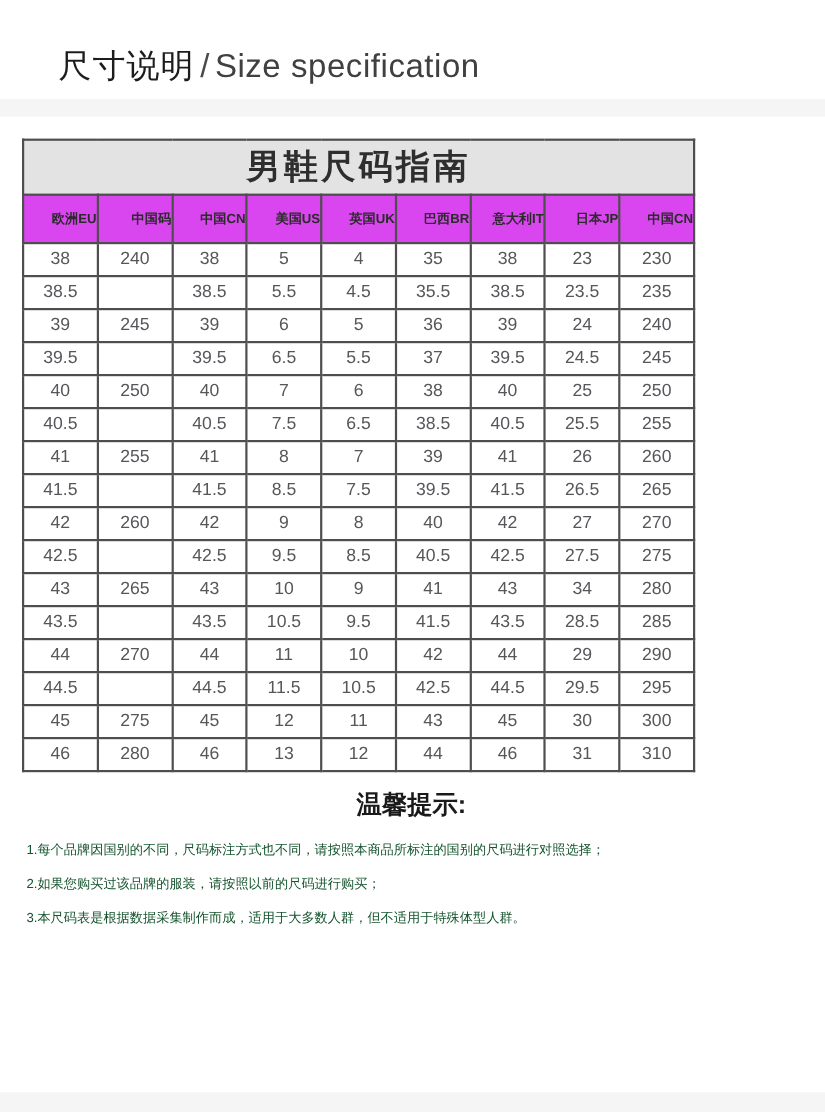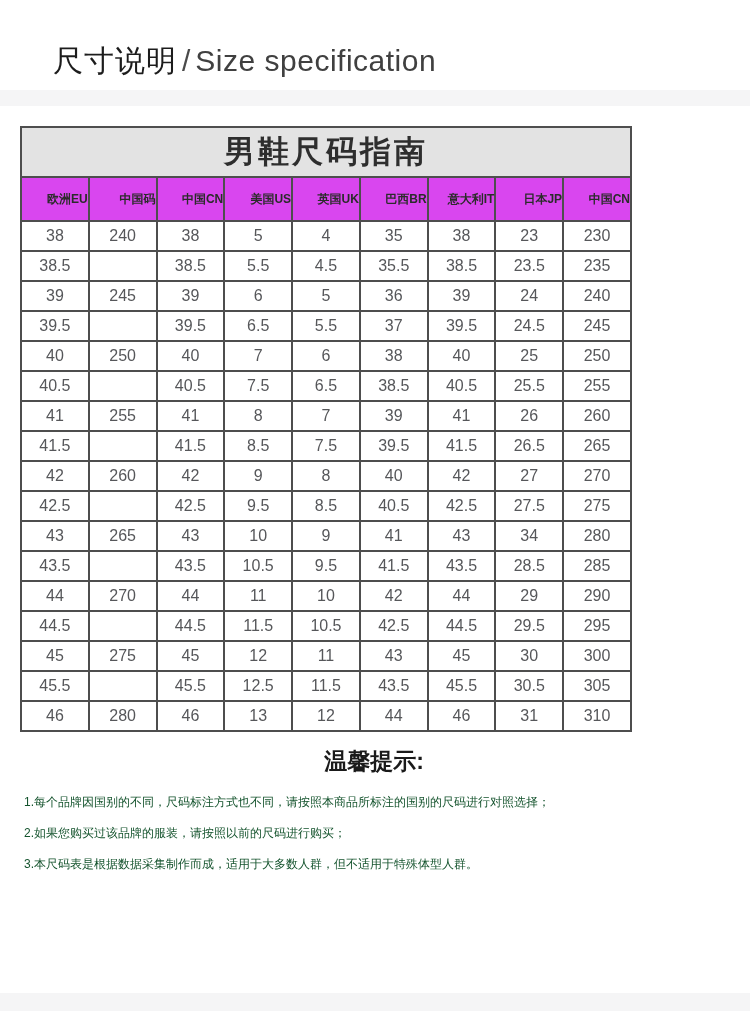--- a/index.html
+++ b/index.html
@@ -274,31 +274,20 @@
           <td>275</td>
           <td>45</td>
           <td>12</td>
           <td>11</td>
           <td>43</td>
           <td>45</td>
           <td>30</td>
           <td>300</td>
         </tr>
         <tr>
-          <td>45.5</td>
-          <td></td>
-          <td>45.5</td>
-          <td>12.5</td>
-          <td>11.5</td>
-          <td>43.5</td>
-          <td>45.5</td>
-          <td>30.5</td>
-          <td>305</td>
-        </tr>
-        <tr>
           <td>46</td>
           <td>280</td>
           <td>46</td>
           <td>13</td>
           <td>12</td>
           <td>44</td>
           <td>46</td>
           <td>31</td>
           <td>310</td>
         </tr>

